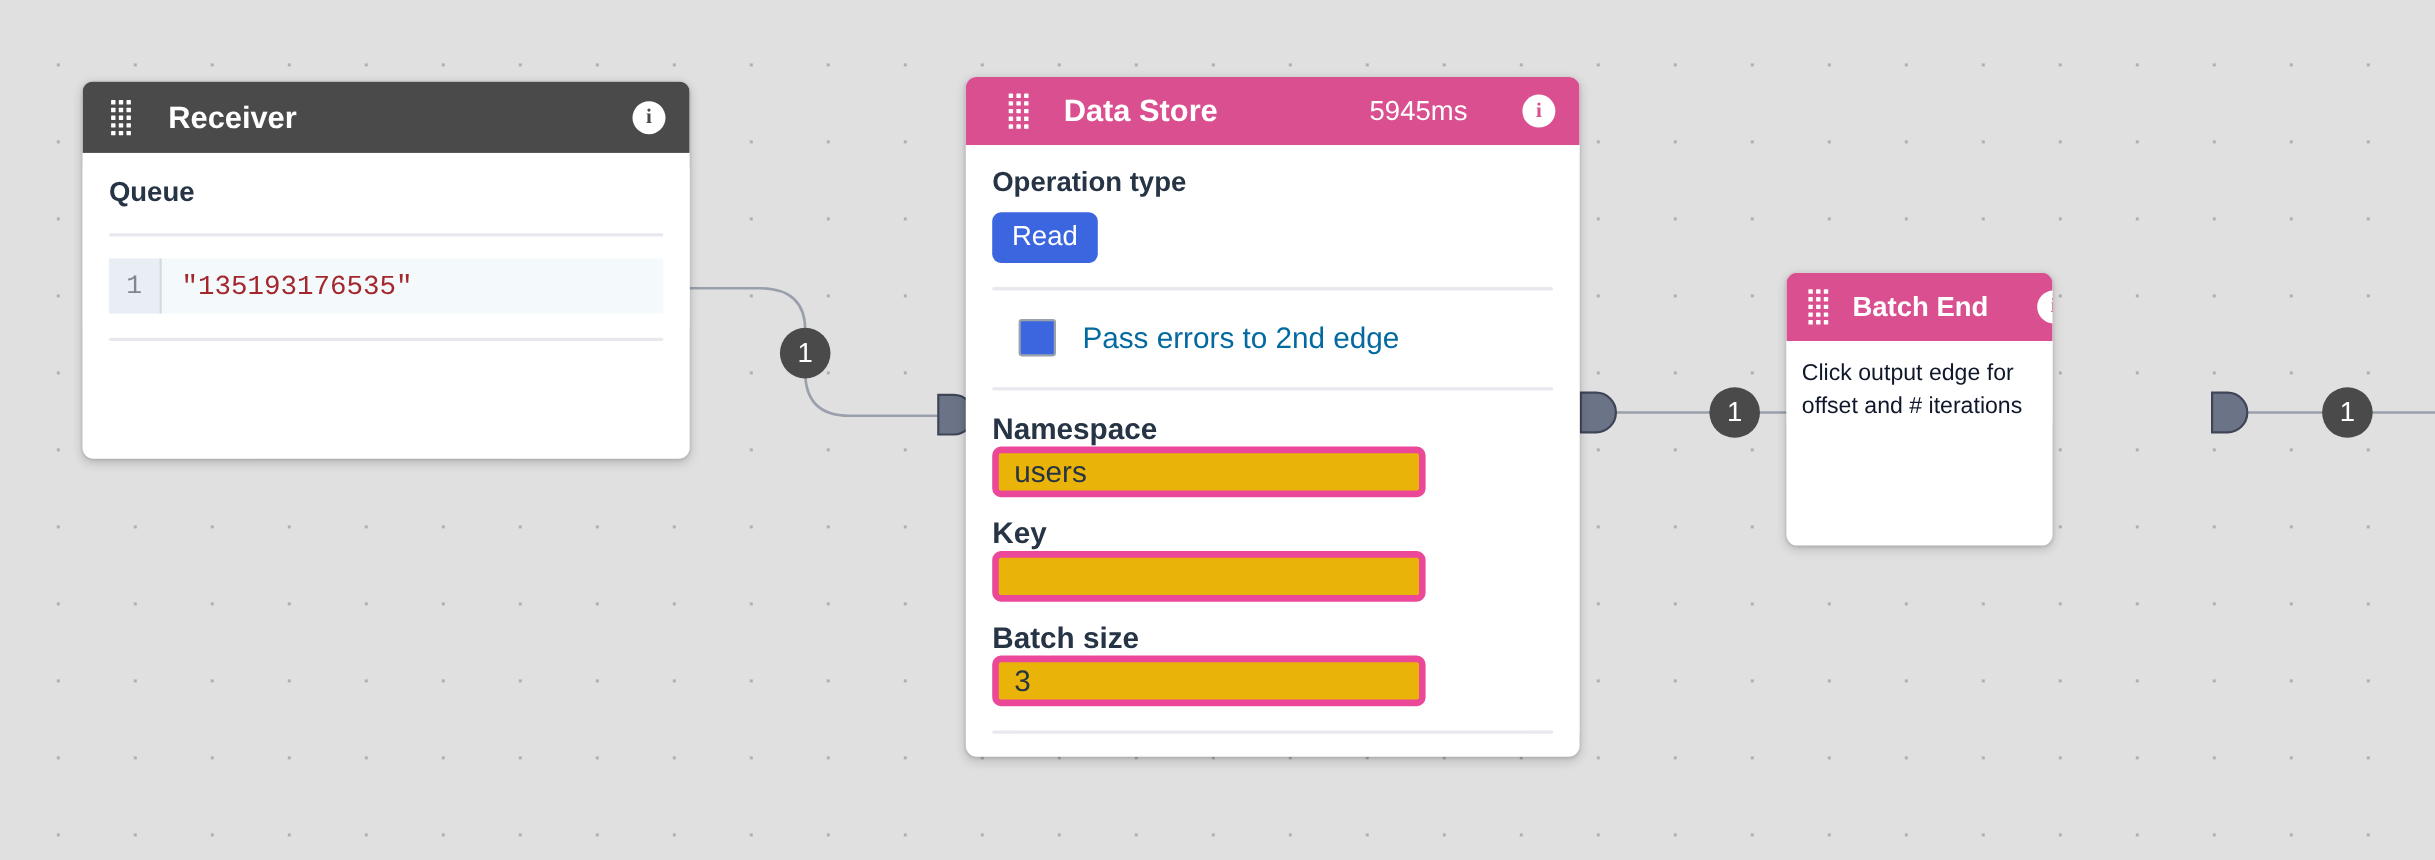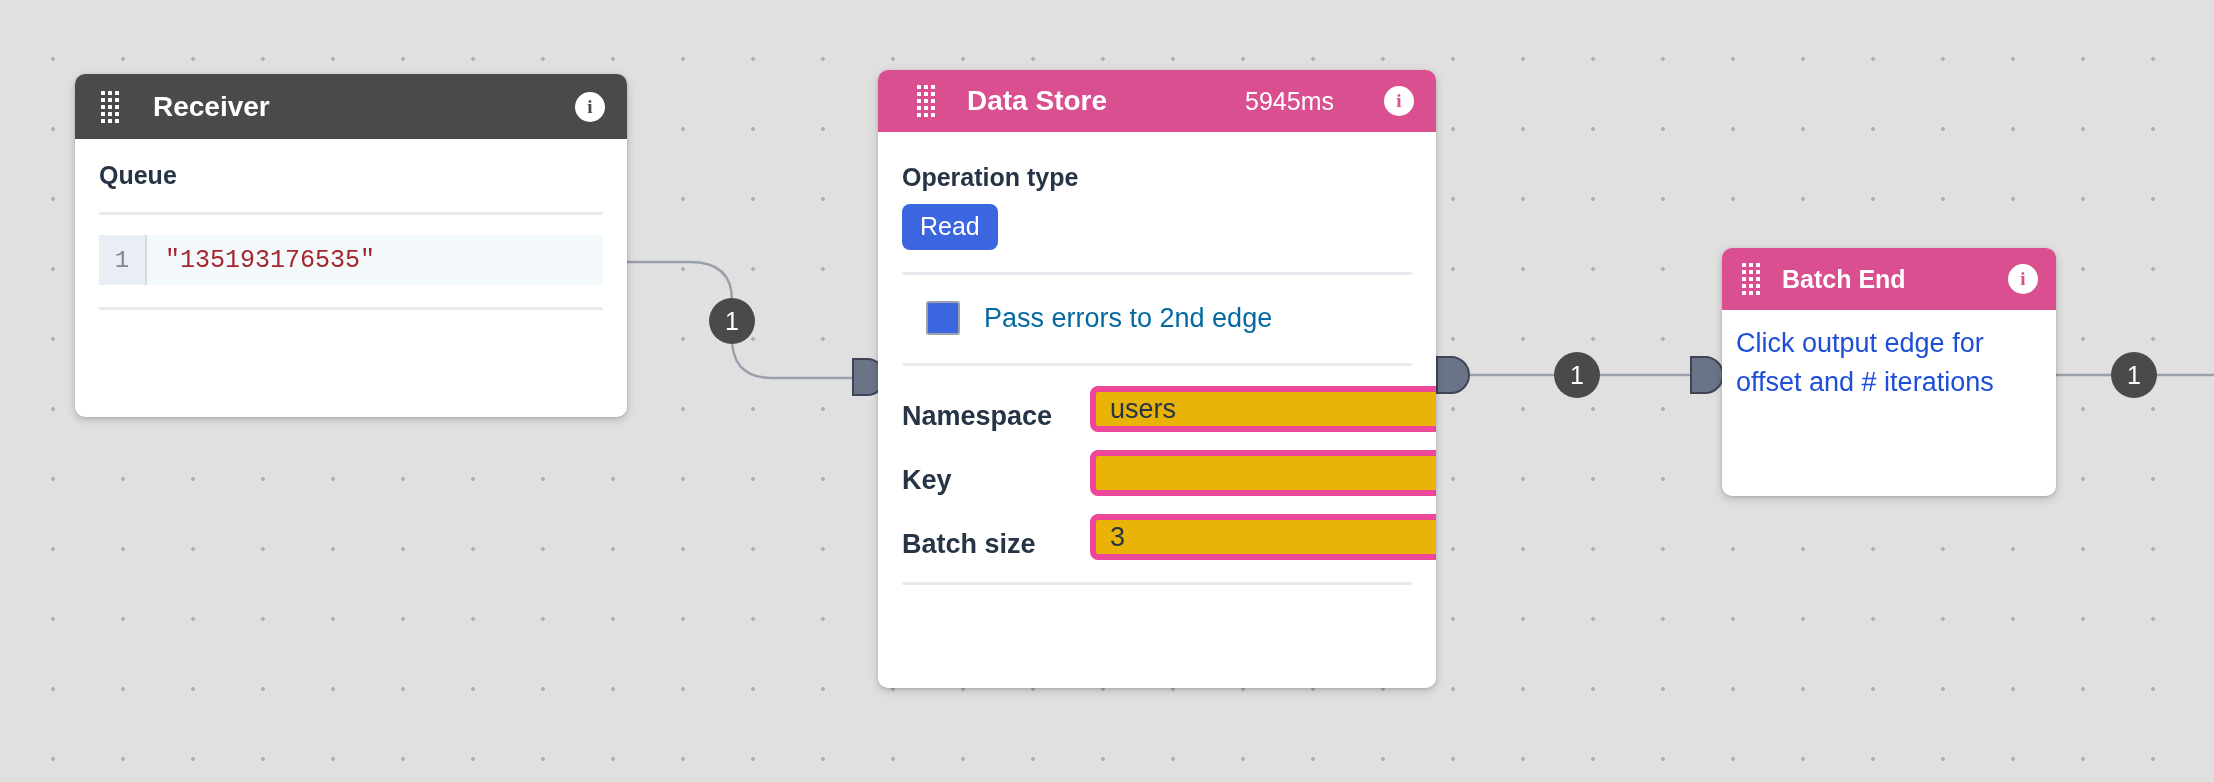--- a/index.html
+++ b/index.html
@@ -176,21 +176,21 @@
     width: 558px;
     height: 618px;
   }
   #datastore .node-header {
     background: #d94f8f;
     height: 62px;
     padding: 0 22px 0 39px;
     gap: 32px;
   }
   #datastore .node-title { font-size: 28px; }
-  #datastore .node-body { padding: 31px 24px 0 24px; }
+  #datastore .node-body { padding: 20px 24px 0 24px; }
 
   .checkbox-row {
     display: flex;
     align-items: center;
     gap: 24px;
     padding: 6px 0 6px 24px;
   }
   .checkbox-box {
     width: 34px;
     height: 34px;
@@ -201,22 +201,23 @@
     flex: 0 0 auto;
     cursor: pointer;
   }
   .checkbox-label {
     font-size: 27px;
     color: #0369a1;
   }
 
   .form-row {
     display: flex;
-    align-items: flex-end;
+    align-items: flex-start;
     margin-bottom: 18px;
+    flex-direction: column;
   }
   .form-row .form-label {
     width: 188px;
     flex: 0 0 auto;
     font-size: 27px;
     font-weight: bold;
     color: #263445;
   }
   .text-input {
     flex: 1 1 auto;
@@ -227,37 +228,37 @@
     font-family: "Liberation Sans", sans-serif;
     font-size: 27px;
     color: #263445;
     padding: 0 14px;
     box-sizing: border-box;
     outline: none;
   }
 
   
   #batchend {
-    left: 1722px;
+    left: 1624px;
     top: 248px;
-    width: 334px;
+    width: 242px;
     height: 248px;
   }
   #batchend .node-header {
     background: #d94f8f;
     height: 62px;
     padding: 0 18px 0 20px;
     gap: 22px;
   }
   #batchend .node-title { font-size: 25px; }
   #batchend .node-body { padding: 14px 18px 0 14px; }
   .hint-text {
-    font-size: 27px;
+    font-size: 21px;
     line-height: 1.43;
-    color: #1d4ed8;
+    color: #0f172a;
     margin: 0;
   }
 
   
   .port {
     position: absolute;
     width: 34px;
     height: 38px;
     background: #6b7487;
     border: 2.5px solid #3f4557;

